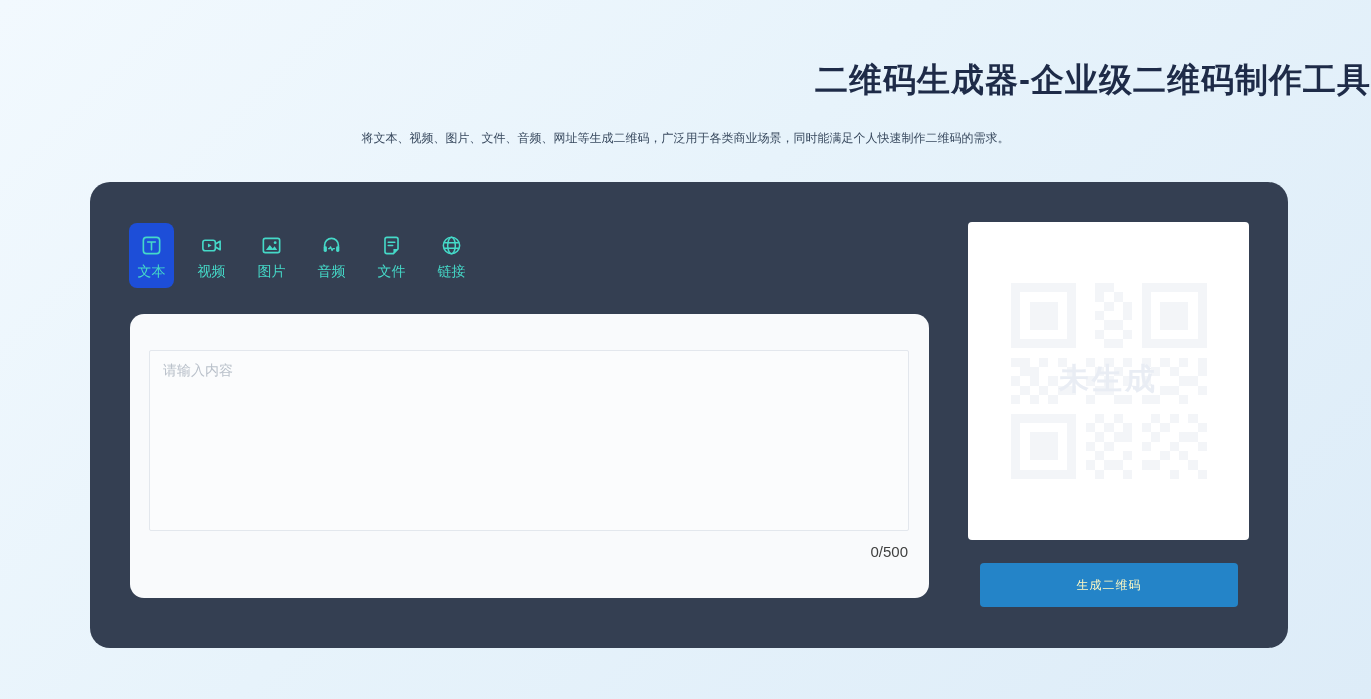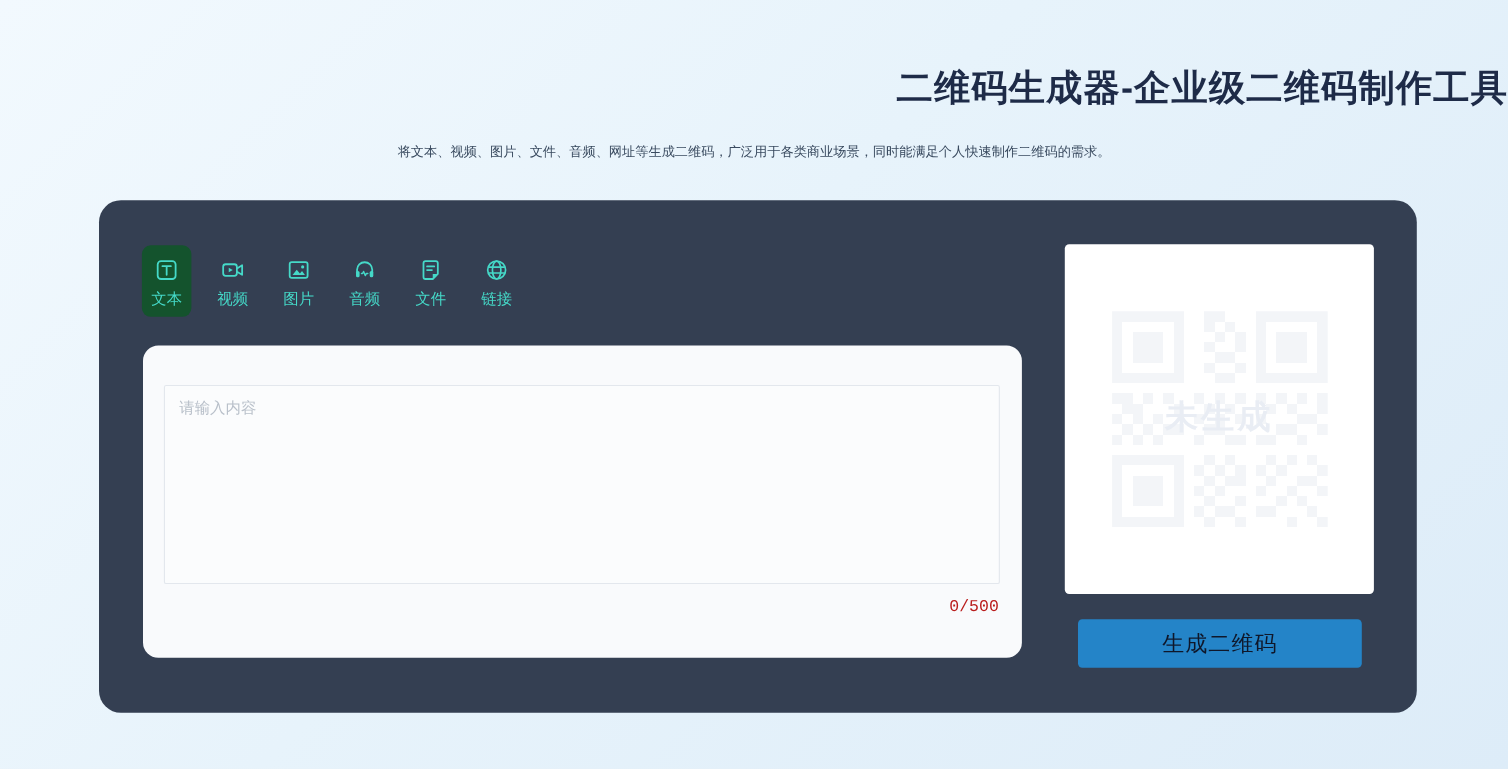--- a/index.html
+++ b/index.html
@@ -28,21 +28,21 @@
     background:#343f52; border-radius:20px;
   }
 
   
   .tabs { position:absolute; left:39px; top:41px; display:flex; gap:15px; }
   .tab {
     width:45px; height:65px; border-radius:8px;
     display:flex; flex-direction:column; align-items:center; justify-content:center;
     gap:7px; cursor:pointer;
   }
-  .tab.active { background:#14532d; }
+  .tab.active { background:#1d4ed8; }
   .tab .icon { width:23px; height:23px; }
   .tab .icon svg { width:23px; height:23px; display:block; }
   .tab .tab-label { font-size:14px; line-height:1; color:#45d9c8; white-space:nowrap; }
 
   
   .input-card {
     position:absolute; left:40px; top:132px;
     width:799px; height:284px;
     background:#f9fafc; border-radius:14px;
   }
@@ -51,21 +51,21 @@
     width:760px; height:181px;
     border:1px solid #e3e7ed; border-radius:2px;
     background:#fbfcfd; resize:none;
     padding:11px 13px; font-size:14px; color:#45526b;
     font-family:"Liberation Sans","DejaVu Sans",sans-serif;
     outline:none;
   }
   .content-textarea::placeholder { color:#b9c0ca; }
   .char-counter {
     position:absolute; right:21px; top:229px;
-    font-size:15px; color:#b91c1c;font-family:Liberation Mono, monospace;
+    font-size:15px; color:#404040;
   }
 
   
   .qr-card {
     position:absolute; right:39px; top:40px;
     width:281px; height:318px;
     background:#ffffff; border-radius:4px;
   }
   .qr-art {
     position:absolute; left:50%; top:50%;
@@ -75,21 +75,21 @@
   .qr-status {
     position:absolute; left:0; right:0; top:50%;
     transform:translateY(-54%);
     text-align:center; font-size:30px; letter-spacing:3px;
     color:#e9edf4; font-weight:700;
   }
   .generate-btn {
     position:absolute; right:50px; top:381px;
     width:258px; height:44px;
     background:#2484c8; border:none; border-radius:4px;
-    color:#0f172a; font-size:20px; cursor:pointer;
+    color:#fef9c3; font-size:12px; cursor:pointer;
     font-family:"Liberation Sans","DejaVu Sans",sans-serif;
     letter-spacing:1px;
   }
 </style>
 </head>
 <body>
 
 <div id="stage">
 
   <h1 class="page-title">二维码生成器-企业级二维码制作工具</h1>

